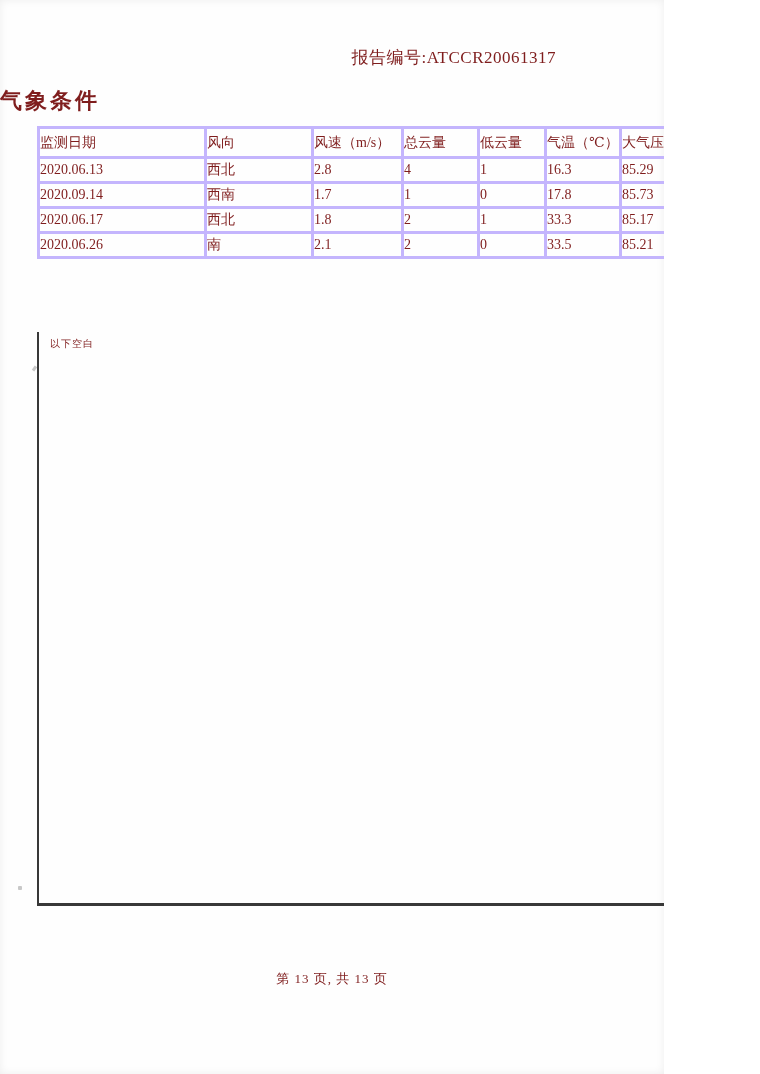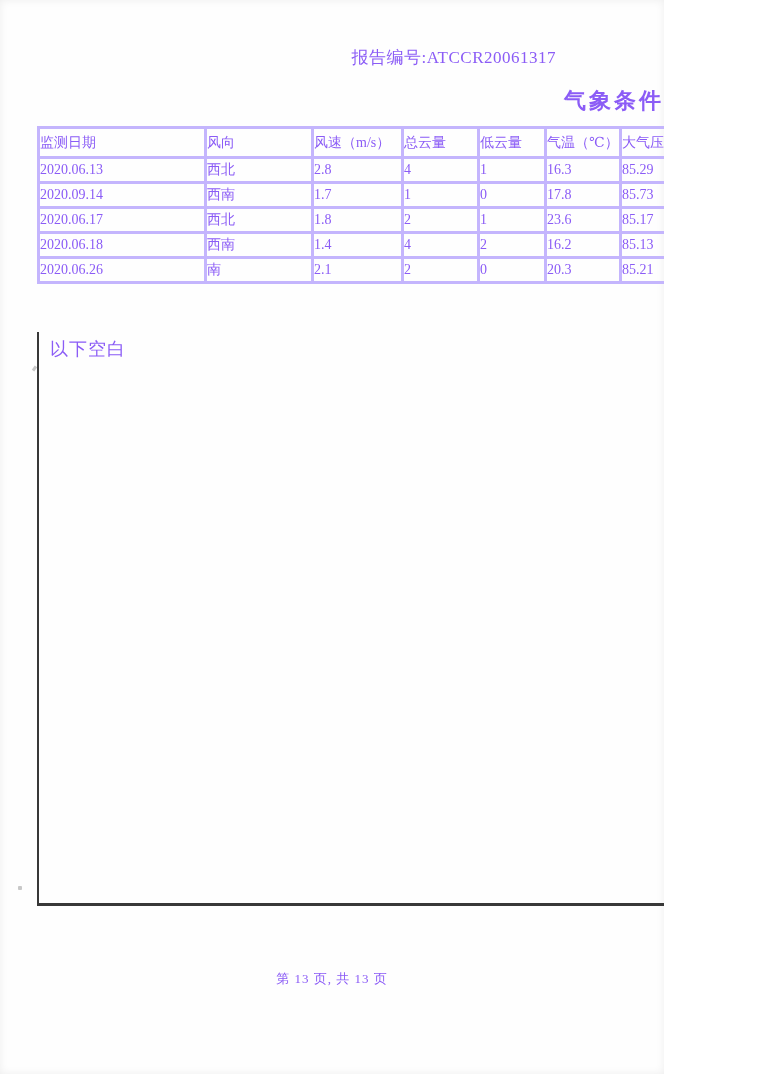--- a/index.html
+++ b/index.html
@@ -7,37 +7,37 @@
     padding: 0;
     background: #ffffff;
   }
   .page {
     position: relative;
     width: 664px;
     height: 1074px;
     background: #fefefe;
     overflow: hidden;
     font-family: "Liberation Serif", "DejaVu Serif", serif;
-    color: #8b5cf6;
+    color: #7f1d1d;
     box-shadow: inset 0 0 8px rgba(0,0,0,0.07);
   }
   .report-number {
     position: absolute;
     top: 46px;
     right: 108px;
     font-size: 17px;
     letter-spacing: 0.5px;
     white-space: nowrap;
   }
   .doc-title {
     position: absolute;
     top: 86px;
     left: 0;
     width: 100%;
-    text-align: right;
+    text-align: left;
     font-size: 22px;
     font-weight: bold;
     letter-spacing: 3px;
   }
   table.weather {
     position: absolute;
     top: 126px;
     left: 37px;
     width: 682px;
     border-collapse: collapse;
@@ -65,21 +65,21 @@
     height: 574px;
     border: 2px solid #383838;
     border-top: none;
     border-bottom-width: 3px;
     box-sizing: border-box;
   }
   .blank-note {
     position: absolute;
     top: 5px;
     left: 11px;
-    font-size: 18px;
+    font-size: 10px;
     letter-spacing: 1px;
   }
   .page-footer {
     position: absolute;
     top: 970px;
     left: 0;
     width: 100%;
     text-align: center;
     font-size: 13px;
     letter-spacing: 1px;
@@ -148,39 +148,30 @@
         <td>0</td>
         <td>17.8</td>
         <td>85.73</td>
       </tr>
       <tr>
         <td>2020.06.17</td>
         <td>西北</td>
         <td>1.8</td>
         <td>2</td>
         <td>1</td>
-        <td>23.6</td>
+        <td>33.3</td>
         <td>85.17</td>
-      </tr>
-      <tr>
-        <td>2020.06.18</td>
-        <td>西南</td>
-        <td>1.4</td>
-        <td>4</td>
-        <td>2</td>
-        <td>16.2</td>
-        <td>85.13</td>
       </tr>
       <tr>
         <td>2020.06.26</td>
         <td>南</td>
         <td>2.1</td>
         <td>2</td>
         <td>0</td>
-        <td>20.3</td>
+        <td>33.5</td>
         <td>85.21</td>
       </tr>
     </tbody>
   </table>
 
   <div class="blank-box">
     <div class="blank-note">以下空白</div>
   </div>
 
   <svg class="scan-crescent" viewBox="0 0 22 112" xmlns="http://www.w3.org/2000/svg">

